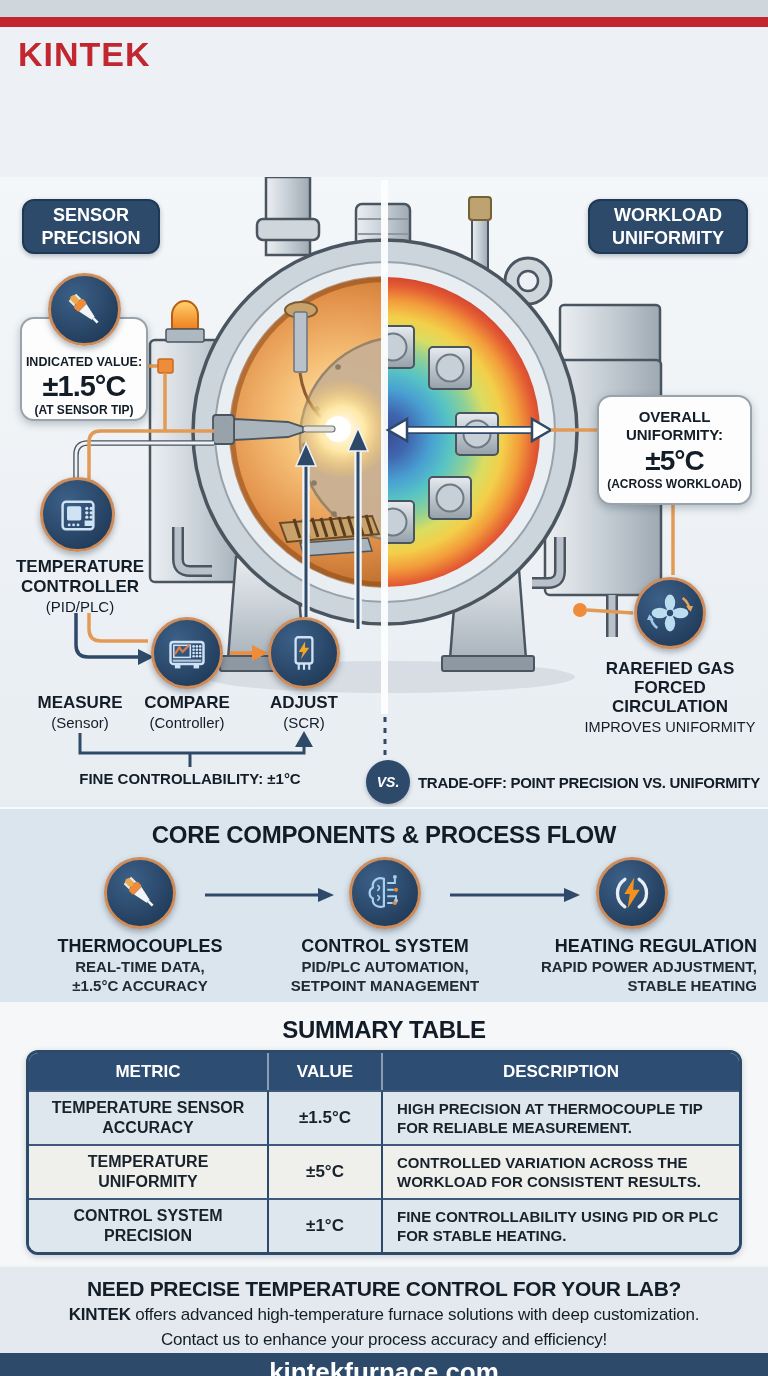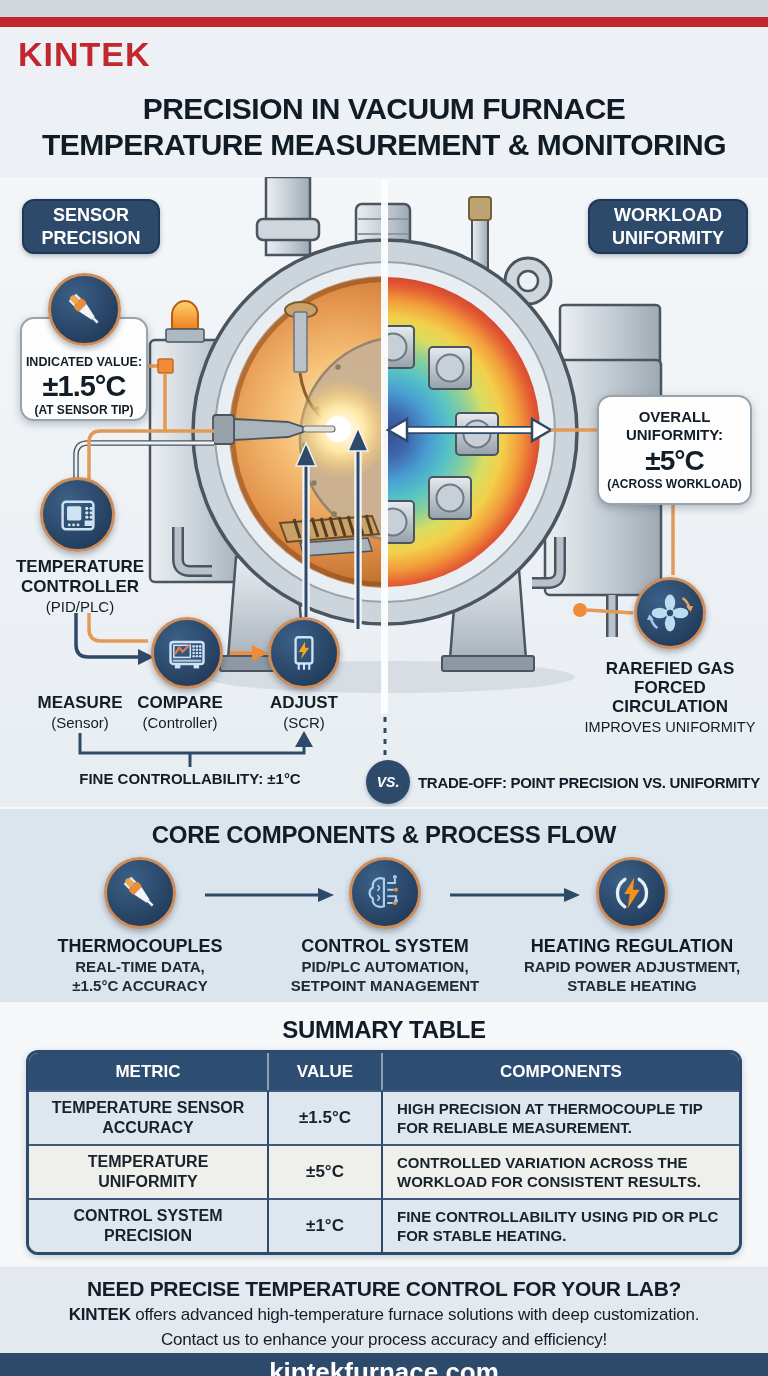--- a/index.html
+++ b/index.html
@@ -39,37 +39,37 @@
   .c-label{font-size:12.5px;font-weight:bold;line-height:15px;}
   .c-label2{font-size:15px;font-weight:bold;line-height:18px;}
   .c-value{font-size:29px;font-weight:bold;letter-spacing:-1px;line-height:33px;}
   .c-note{font-size:12px;font-weight:bold;line-height:15px;}
 
   .lbl{position:absolute;text-align:center;color:#131d27;}
   .controller-lbl{left:-2px;top:380px;width:164px;font-size:17px;line-height:20px;font-weight:bold;}
   .controller-lbl .sub{font-size:15px;font-weight:normal;}
   .step-lbl{top:516px;width:120px;font-size:17px;font-weight:bold;line-height:20px;}
   .step-lbl .sub{font-size:15px;font-weight:normal;}
-  #step-measure{left:20px;} #step-compare{left:120px;} #step-adjust{left:244px;}
+  #step-measure{left:20px;} #step-compare{left:127px;} #step-adjust{left:244px;}
   .fine-lbl{left:55px;top:593px;width:270px;font-size:15px;font-weight:bold;white-space:nowrap;}
   .vs-circle{position:absolute;left:366px;top:583px;width:44px;height:44px;border-radius:50%;background:#2d4a6b;
              color:#fff;font-size:14px;font-weight:bold;text-align:center;line-height:44px;
              box-shadow:0 2px 4px rgba(20,40,60,.3);font-style:italic;}
   .tradeoff-lbl{left:418px;top:597px;width:346px;font-size:15px;font-weight:bold;letter-spacing:-0.3px;
                 text-align:left;white-space:nowrap;}
   .circ-lbl{left:576px;top:482px;width:188px;font-size:17px;line-height:19px;font-weight:bold;}
   .circ-lbl .l4{font-size:14.5px;font-weight:normal;margin-top:2px;}
 
   
   .band{position:absolute;top:790px;left:0;width:768px;height:195px;background:#dbe5ee;border-top:2px solid #f7fafc;box-sizing:border-box;}
   .band-title{position:absolute;top:12px;left:0;width:768px;text-align:center;font-size:24px;font-weight:bold;
               color:#121c26;letter-spacing:-0.3px;}
   .flow-arrows{position:absolute;top:0;left:0;width:768px;height:195px;}
   .flow-col{position:absolute;top:48px;width:250px;text-align:center;}
-  #col-0{left:15px;} #col-1{left:260px;} #col-2{left:507px;}
+  #col-0{left:15px;} #col-1{left:260px;} #col-2{left:507px;text-align:right;}
   .flow-icon{width:72px;height:72px;margin:0 auto;}
   .flow-label{margin-top:7px;font-size:18px;font-weight:bold;color:#121c26;}
   .flow-sub{font-size:15px;font-weight:bold;color:#202b35;line-height:19px;}
 
   
   .summarySec{position:absolute;top:985px;left:0;width:768px;height:263px;background:#f5f7f9;}
   .sum-title{position:absolute;top:14px;left:0;width:768px;text-align:center;font-size:24px;font-weight:bold;
              color:#121c26;letter-spacing:-0.3px;}
   .sum-table{position:absolute;left:26px;top:48px;width:716px;border:3px solid #2d4a6b;border-radius:12px;
              overflow:hidden;background:#fff;box-shadow:0 2px 6px rgba(30,50,70,.2);box-sizing:border-box;}
@@ -94,24 +94,20 @@
   .cta-body b{font-weight:bold;}
   .footer{position:absolute;top:1336px;left:0;width:768px;height:40px;background:#2e4a6b;color:#fff;
           text-align:center;font-size:26px;font-weight:bold;line-height:38px;}
 </style>
 </head>
 <body>
 
 <div class="poster">
   <div class="topbar"></div>
   <div class="logo">KINTEK</div>
-  <div class="main-title">
-    <div>PRECISION IN VACUUM FURNACE</div>
-    <div>TEMPERATURE MEASUREMENT &amp; MONITORING</div>
-  </div>
 
   <section class="diagram">
     <svg class="scene" viewBox="0 0 768 630">
       <defs>
         <linearGradient id="gMetalH" x1="0" y1="0" x2="1" y2="0">
           <stop offset="0" stop-color="#eceff2"></stop>
             <stop offset="0.5" stop-color="#c6cfd6"></stop>
             <stop offset="1" stop-color="#9fa9b2"></stop>
         </linearGradient>
         <linearGradient id="gMetalV" x1="0" y1="0" x2="0" y2="1">
@@ -468,21 +464,21 @@
       <div class="flow-sub">STABLE HEATING</div>
     </div>
   </section>
 
   <section class="summarySec">
     <div class="sum-title">SUMMARY TABLE</div>
     <div class="sum-table">
       <div class="trow head">
         <div class="th c-metric">METRIC</div>
         <div class="th c-valuecol">VALUE</div>
-        <div class="th c-desc">COMPONENTS</div>
+        <div class="th c-desc">DESCRIPTION</div>
       </div>
       <div class="trow body r0">
         <div class="td c-metric">TEMPERATURE SENSOR ACCURACY</div>
         <div class="td c-valuecol">±1.5°C</div>
         <div class="td c-desc">HIGH PRECISION AT THERMOCOUPLE TIP FOR RELIABLE MEASUREMENT.</div>
       </div>
       <div class="trow body r1">
         <div class="td c-metric">TEMPERATURE UNIFORMITY</div>
         <div class="td c-valuecol">±5°C</div>
         <div class="td c-desc">CONTROLLED VARIATION ACROSS THE WORKLOAD FOR CONSISTENT RESULTS.</div>

